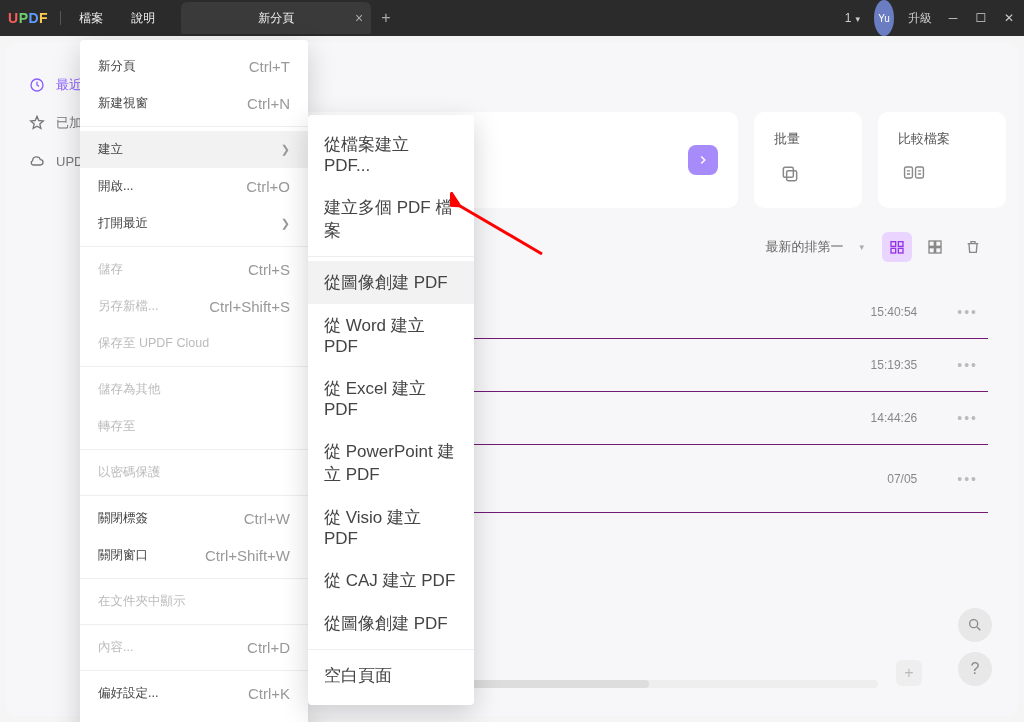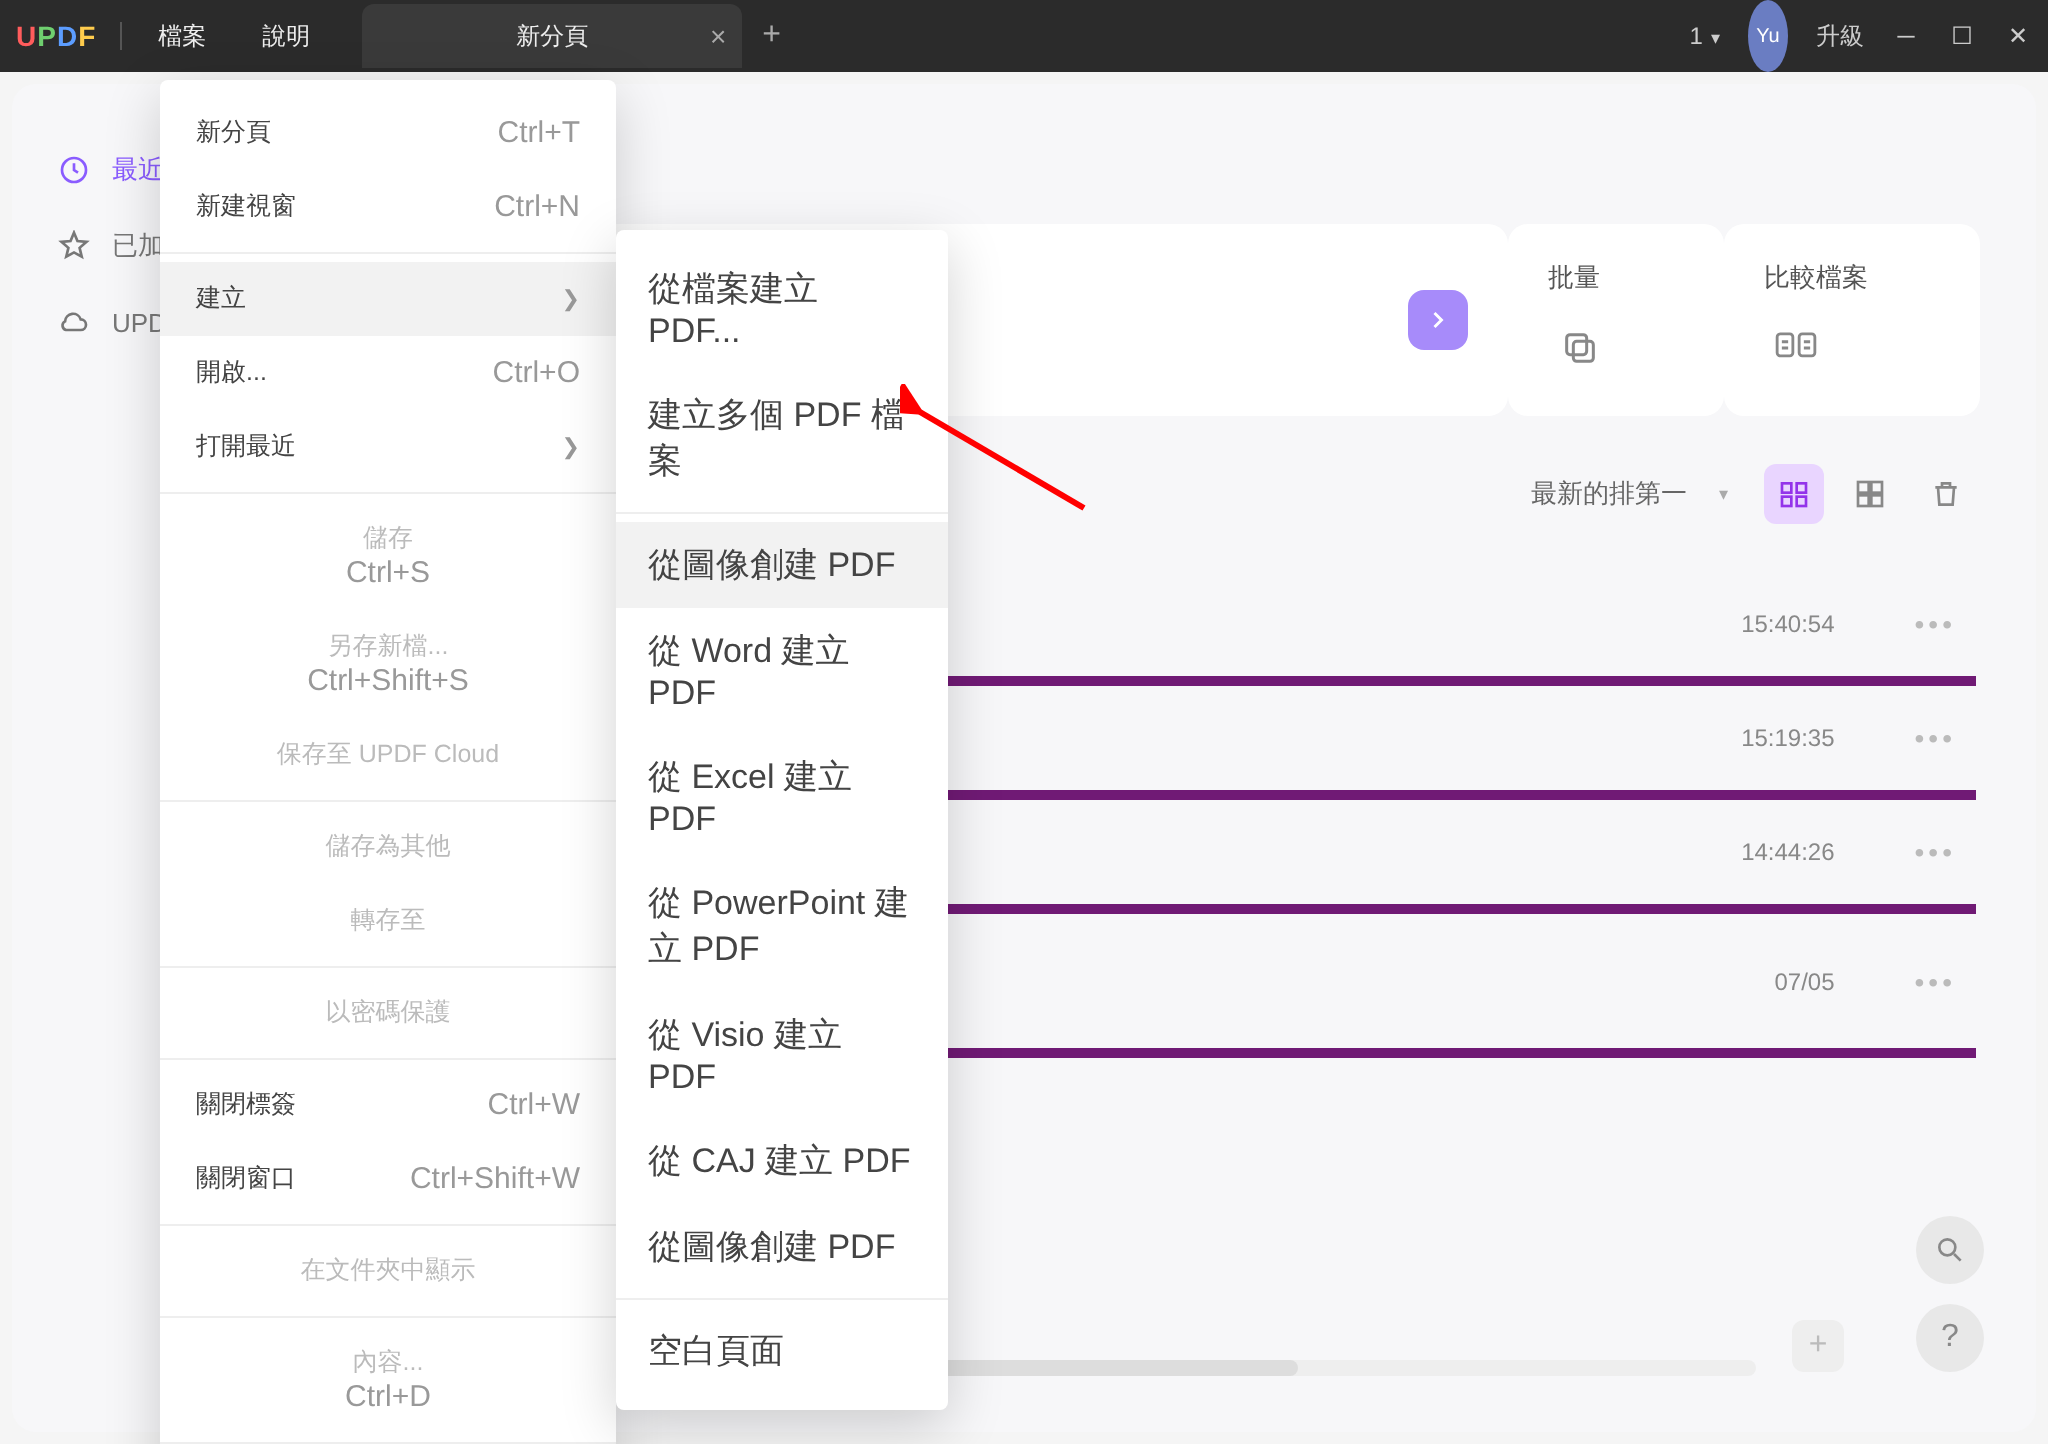--- a/index.html
+++ b/index.html
@@ -20,44 +20,44 @@
 
 .main { position: absolute; top: 36px; left: 0; right: 0; bottom: 0; background: #f7f7f9; border-radius: 12px; margin: 6px; }
 
 
 .left-rail { position: absolute; left: 0; top: 0; width: 200px; padding: 24px 0; }
 .rail-item { display: flex; align-items: center; gap: 10px; padding: 10px 22px; font-size: 13px; color: #777; cursor: pointer; }
 .rail-item.active { color: #8a5cff; }
 .rail-icon { width: 18px; height: 18px; display: flex; align-items: center; justify-content: center; }
 
 
-.cards { position: absolute; top: 70px; left: 270px; right: 28px; display: flex; gap: 0; }
+.cards { position: absolute; top: 70px; left: 270px; right: 12px; display: flex; gap: 16px; }
 .card { background: #fff; border-radius: 10px; padding: 18px 20px; flex: 0 0 auto; display: flex; flex-direction: column; gap: 10px; }
 .card.big { flex: 1; flex-direction: row; align-items: center; justify-content: space-between; }
 .card-title { font-size: 13px; color: #555; }
 .card-icon { width: 32px; height: 32px; border-radius: 8px; display: flex; align-items: center; justify-content: center; }
 .purple-btn { width: 30px; height: 30px; background: #a78bfa; border-radius: 8px; color: #fff; display: flex; align-items: center; justify-content: center; }
 
 
 .content { position: absolute; top: 190px; left: 270px; right: 30px; }
 .content-head { display: flex; align-items: center; justify-content: flex-end; gap: 18px; margin-bottom: 24px; }
 .sort { font-size: 13px; color: #666; display: flex; align-items: center; gap: 16px; cursor: pointer; }
 .view-toggle { display: flex; gap: 8px; }
 .vbtn { width: 30px; height: 30px; border-radius: 6px; display: flex; align-items: center; justify-content: center; cursor: pointer; color: #888; }
 .vbtn.active { background: #e9d5ff; color: #9333ea; }
-.file-row { display: flex; align-items: center; padding: 18px 10px; border-bottom: 5px solid #701a75; font-size: 12px; color: #888; }
+.file-row { display: flex; align-items: center; padding: 18px 10px; border-bottom: 1px solid #701a75; font-size: 12px; color: #888; }
 .file-time { margin-left: auto; margin-right: 40px; }
 .file-more { color: #bbb; cursor: pointer; font-size: 14px; letter-spacing: 2px; }
 .file-meta { margin-top: 4px; color: #aaa; font-size: 11px; }
 
 
 .dropdown { position: absolute; top: 40px; left: 80px; width: 228px; background: #fff; border-radius: 4px; box-shadow: 0 8px 28px rgba(0,0,0,0.18); padding: 8px 0; z-index: 100; }
 .dd-item { display: flex; align-items: center; justify-content: space-between; padding: 10px 18px; font-size: 12.5px; color: #444; cursor: pointer; }
 .dd-item:hover, .dd-item.hovered { background: #f2f2f2; }
-.dd-item.disabled { color: #bbb; cursor: default; flex-direction: column; }
+.dd-item.disabled { color: #bbb; cursor: default; }
 .dd-shortcut { color: #999; font-size: 15px; text-align: right; }
 .dd-sep { height: 1px; background: #eee; margin: 4px 0; }
 .dd-arrow { color: #999; font-size: 11px; }
 
 
 .submenu { position: absolute; top: 115px; left: 308px; width: 166px; background: #fff; border-radius: 4px; box-shadow: 0 8px 28px rgba(0,0,0,0.18); padding: 8px 0; z-index: 101; }
 .sm-item { padding: 10px 16px; font-size: 17px; color: #444; cursor: pointer; }
 .sm-item:hover, .sm-item.hovered { background: #f2f2f2; }
 .sm-sep { height: 1px; background: #eee; margin: 4px 0; }
 

